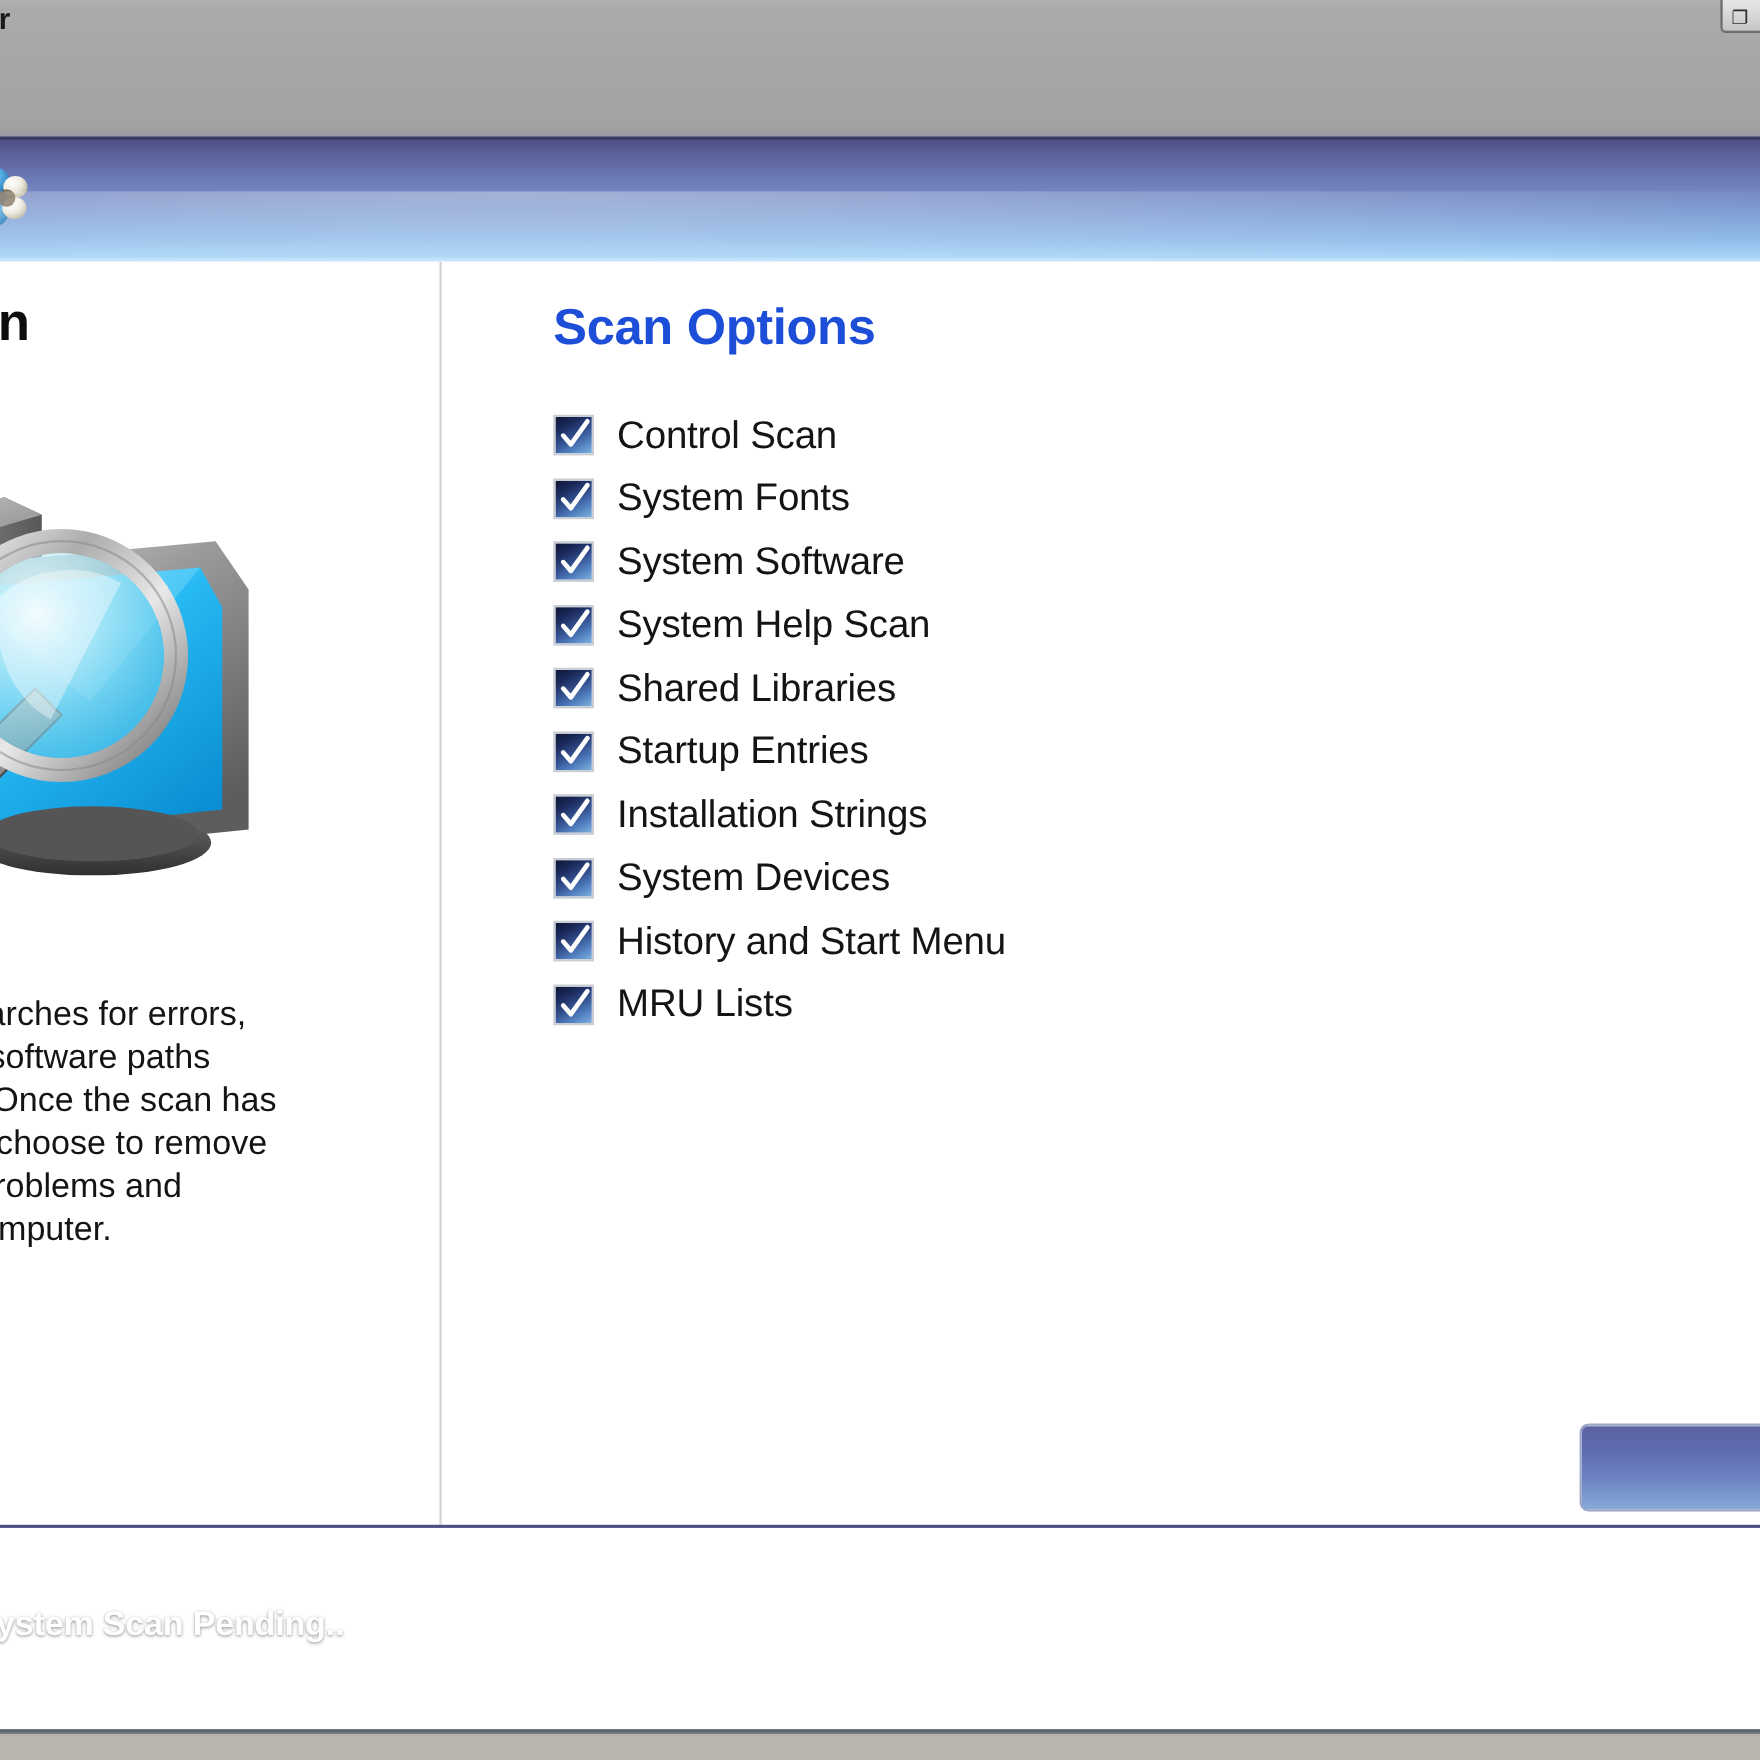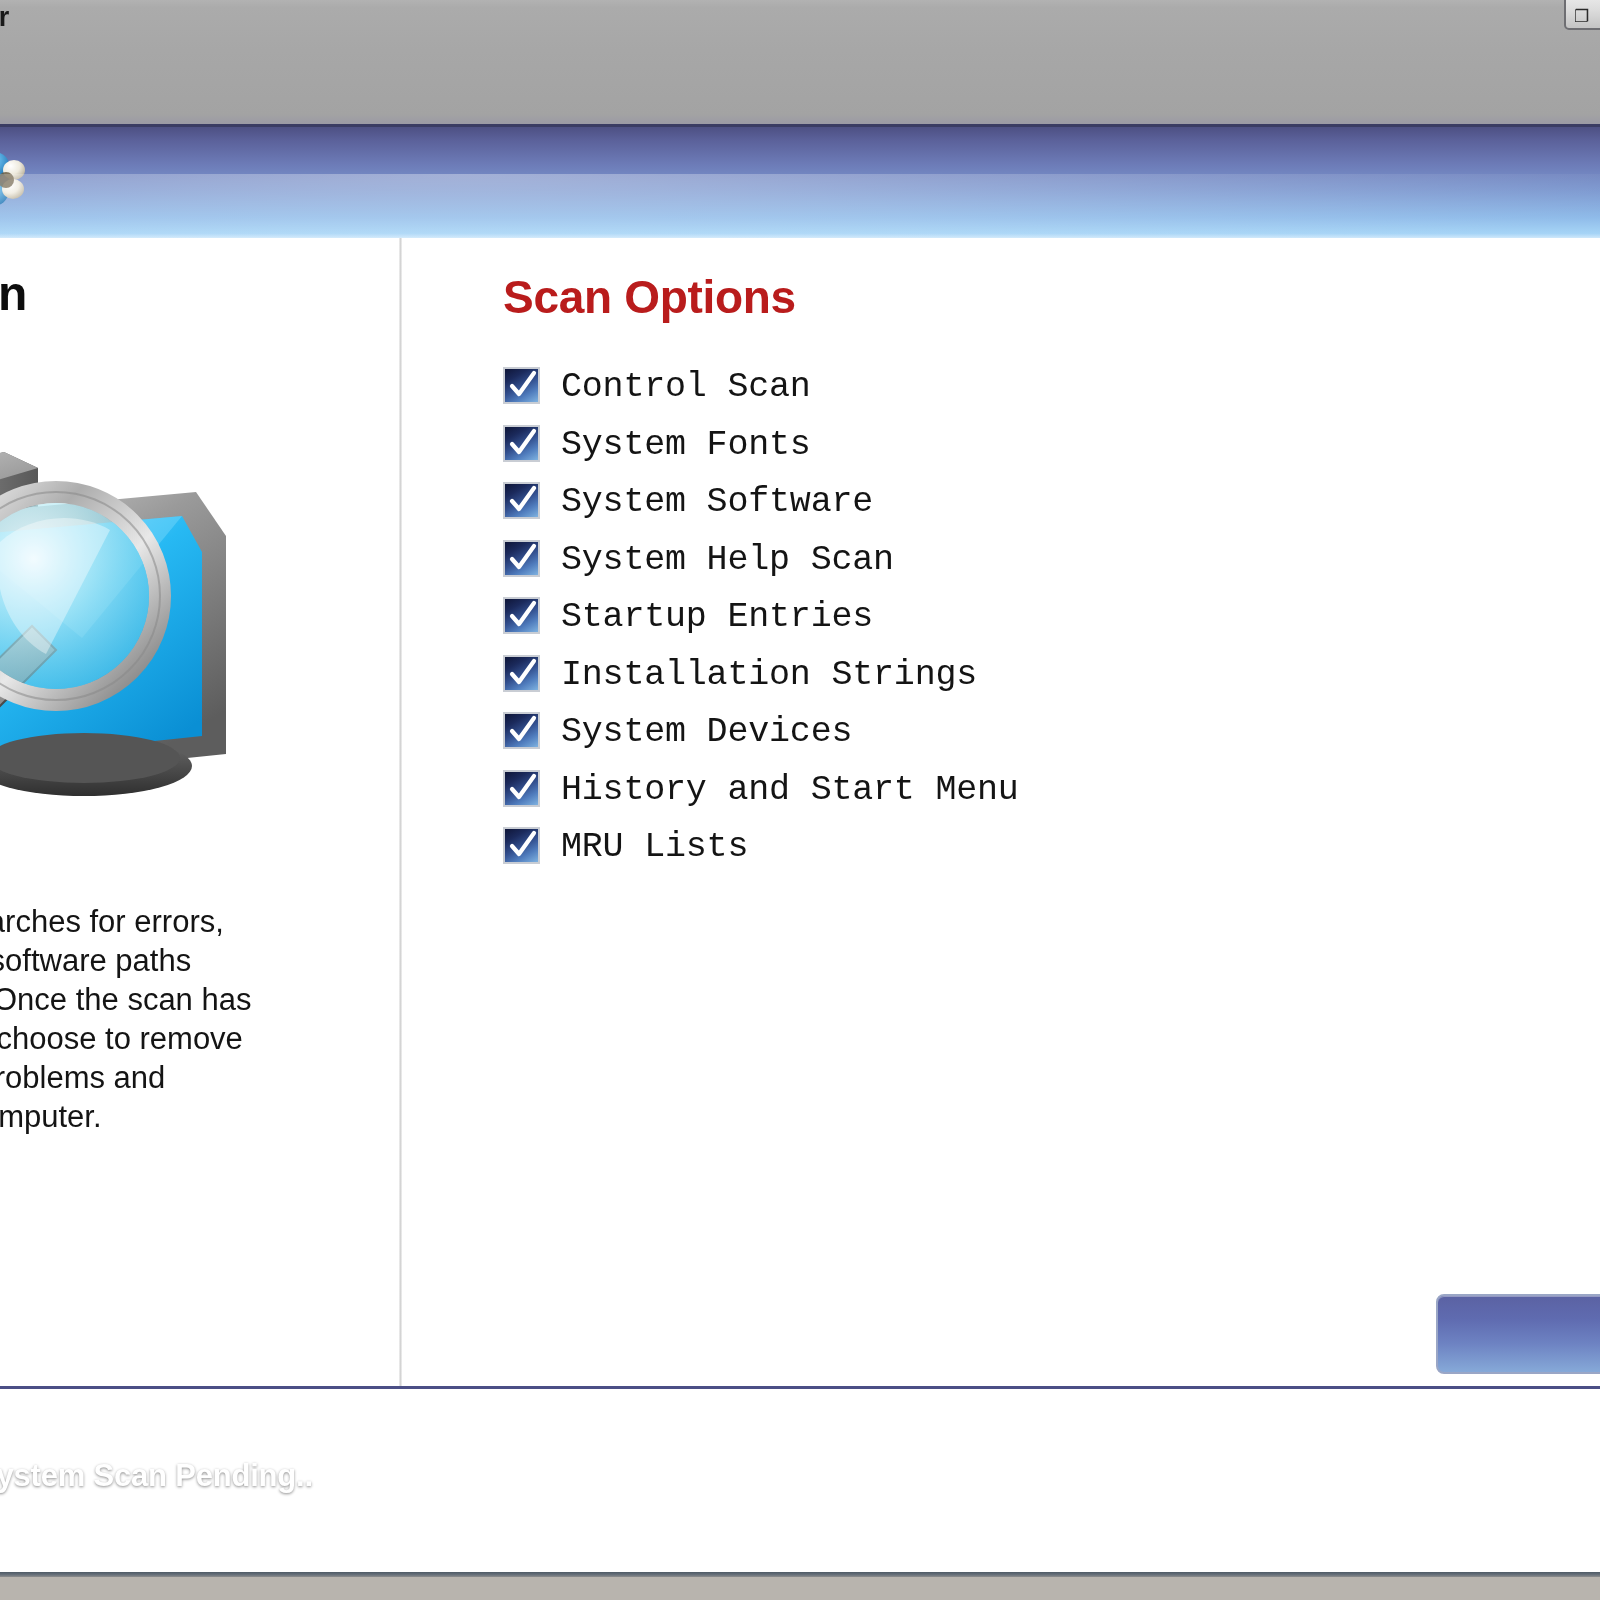--- a/index.html
+++ b/index.html
@@ -176,36 +176,35 @@
     top: 0;
     width: 1198px;
     height: 1148px;
   }
   .options-title {
     position: absolute;
     left: 101px;
     top: 32px;
     font-size: 46px;
     font-weight: bold;
-    color: #b91c1c;
+    color: #1d4ed8;
     letter-spacing: -0.3px;
     white-space: nowrap;
   }
 
   .options-list {
     position: absolute;
     left: 101px;
     top: 129px;
     width: 1000px;
   }
   .option-row {
     display: flex;
-    align-items: flex-start;
+    align-items: center;
     height: 57.5px;
-    font-family: Liberation Mono, monospace;
   }
   .checkbox {
     position: relative;
     width: 37px;
     height: 37px;
     flex: 0 0 37px;
     background: linear-gradient(150deg,
                 #0f1638 0%, #1b2a5c 26%, #33508f 52%, #4f7cbd 74%, #7fb2e0 100%);
     border: 2px solid #c9cdd4;
     box-sizing: border-box;
@@ -470,20 +469,28 @@
               </svg>
             </span>
             <span class="option-label">System Help Scan</span>
           </div>
           <div class="option-row">
             <span class="checkbox">
               <svg viewBox="0 0 31 33">
                 <path d="M5 17 L12 25 L27 4" fill="none" stroke="#ffffff" stroke-width="4.2" stroke-linecap="round" stroke-linejoin="round"></path>
               </svg>
             </span>
+            <span class="option-label">Shared Libraries</span>
+          </div>
+          <div class="option-row">
+            <span class="checkbox">
+              <svg viewBox="0 0 31 33">
+                <path d="M5 17 L12 25 L27 4" fill="none" stroke="#ffffff" stroke-width="4.2" stroke-linecap="round" stroke-linejoin="round"></path>
+              </svg>
+            </span>
             <span class="option-label">Startup Entries</span>
           </div>
           <div class="option-row">
             <span class="checkbox">
               <svg viewBox="0 0 31 33">
                 <path d="M5 17 L12 25 L27 4" fill="none" stroke="#ffffff" stroke-width="4.2" stroke-linecap="round" stroke-linejoin="round"></path>
               </svg>
             </span>
             <span class="option-label">Installation Strings</span>
           </div>

